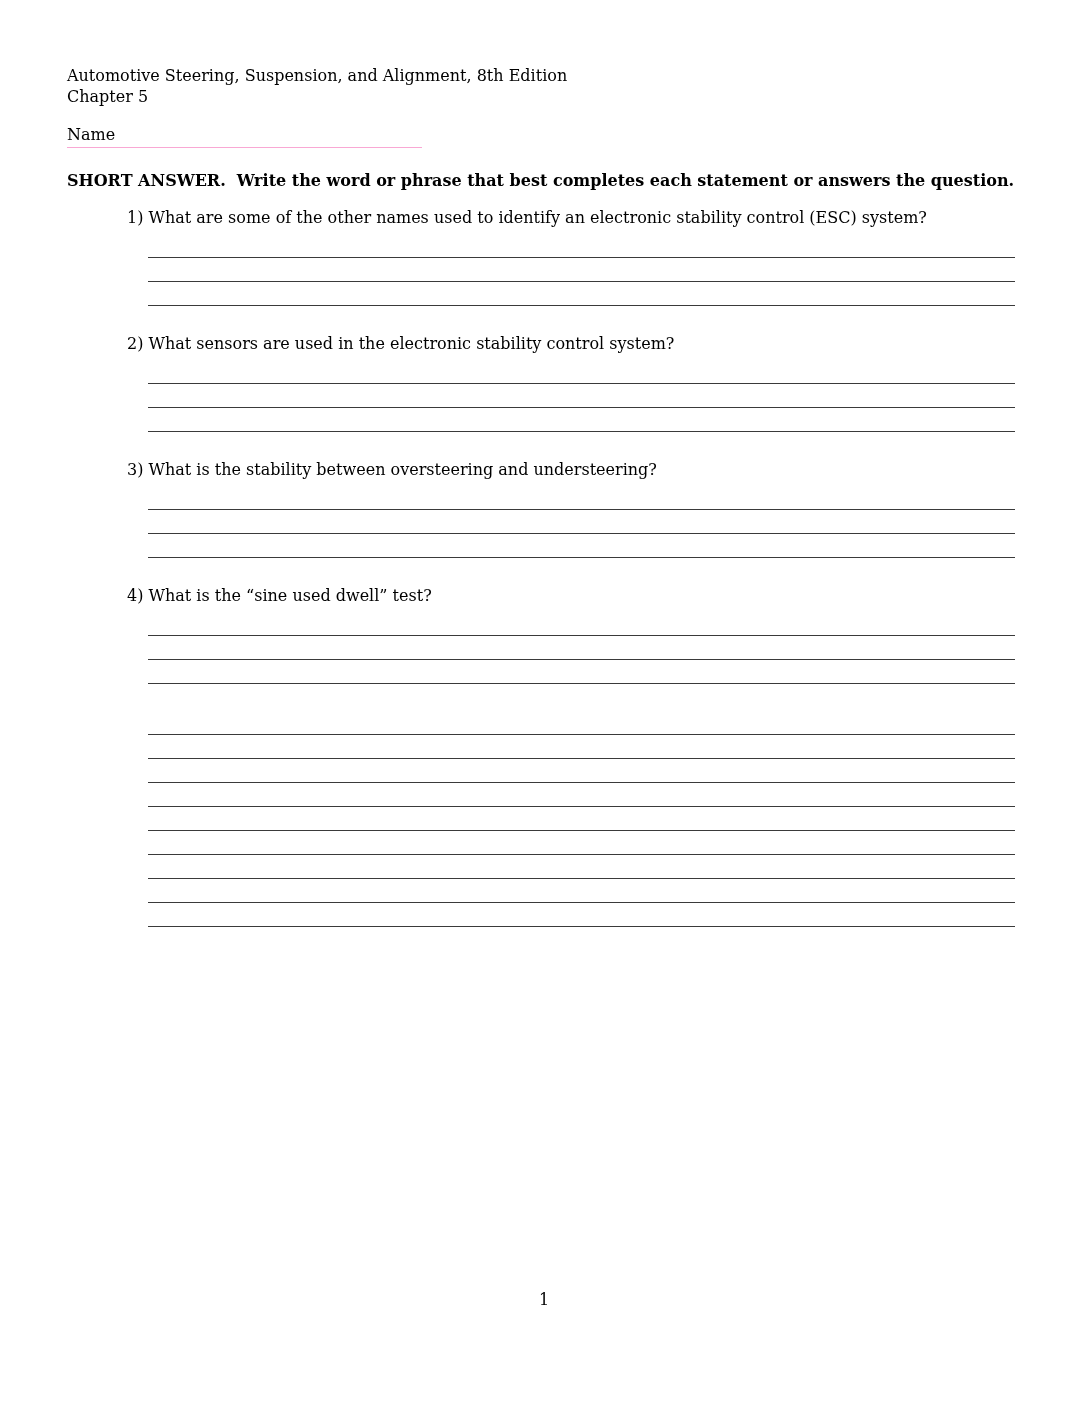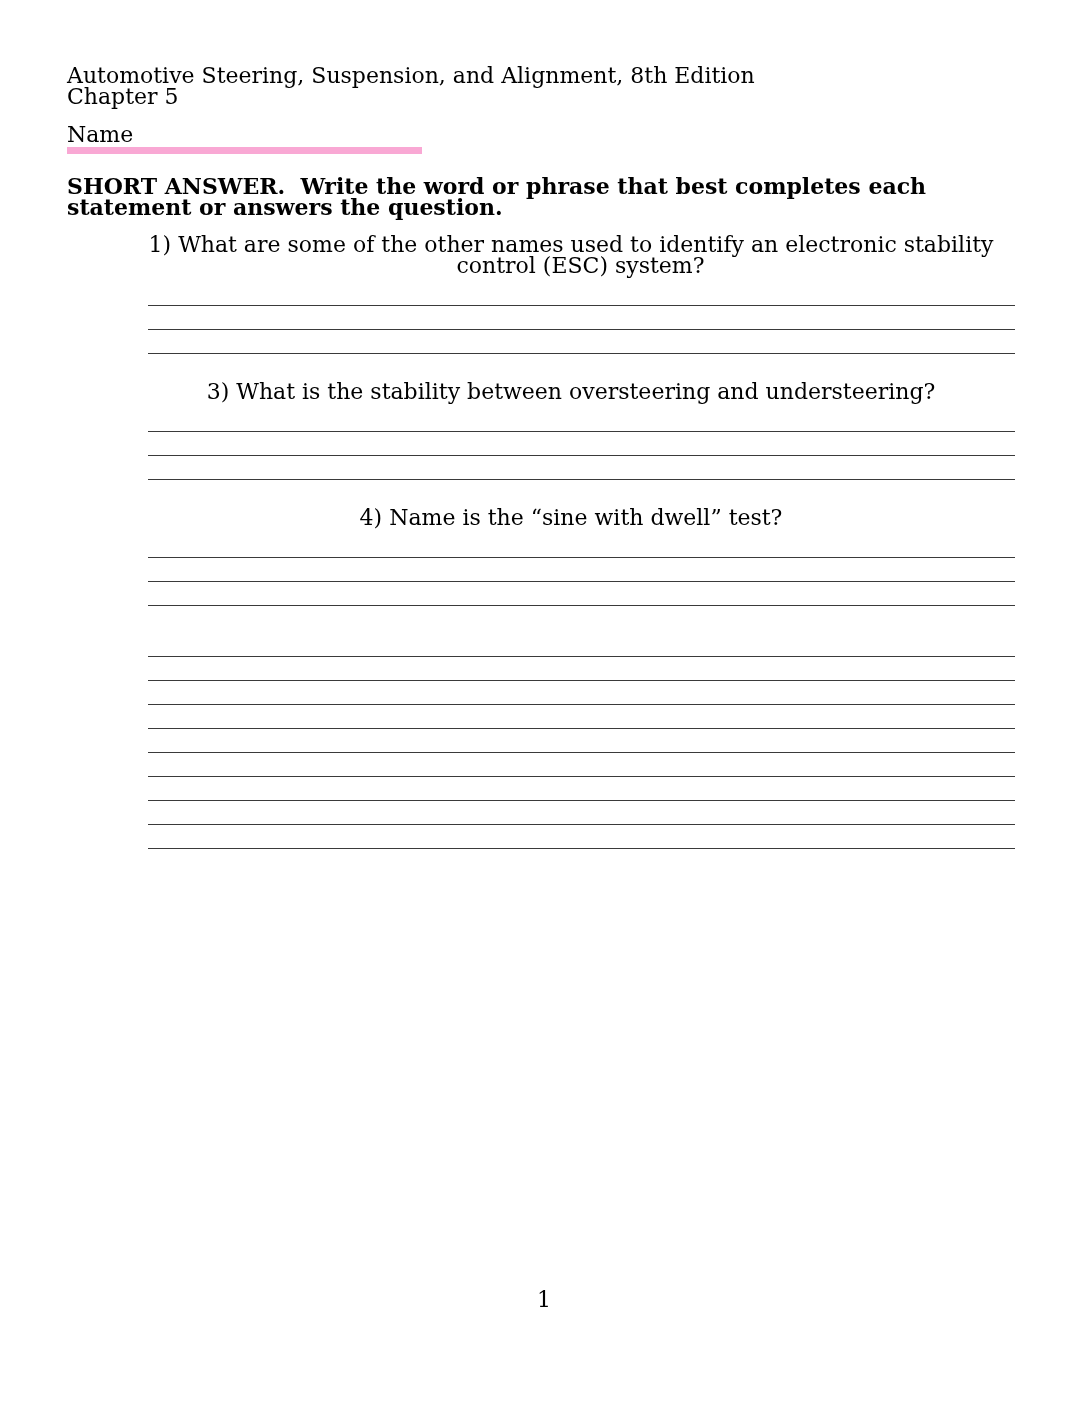--- a/index.html
+++ b/index.html
@@ -8,52 +8,51 @@
     background: #ffffff;
   }
   .page {
     width: 1088px;
     height: 1408px;
     background: #ffffff;
     position: relative;
     box-sizing: border-box;
     padding: 65px 73px 0 67px;
     font-family: "DejaVu Serif", "Liberation Serif", serif;
-    font-size: 22px;
+    font-size: 16px;
     line-height: 21px;
     color: #000000;
   }
   .header-line {
     white-space: nowrap;
   }
   .name-row {
     margin-top: 17px;
     width: 355px;
-    border-bottom: 7px solid #f9a8d4;
+    border-bottom: 1px solid #f9a8d4;
     padding-bottom: 2px;
   }
   .section-heading {
     margin-top: 22px;
     font-weight: bold;
     white-space: pre-wrap;
   }
   .questions {
     margin-left: 60px;
   }
   .question {
     margin-top: 27px;
   }
   .question:first-child {
     margin-top: 16px;
   }
   .question-text {
     padding-left: 19px;
     text-indent: -19px;
     max-width: 890px;
-    text-align: center;
   }
   .answer-lines {
     margin-top: 6px;
     margin-left: 21px;
     width: 867px;
   }
   .answer-line {
     height: 23px;
     border-bottom: 1px solid #3a3a3a;
   }
@@ -86,35 +85,45 @@
     <div class="question-text">
       <span>1)</span> <span>What are some of the other names used to identify an electronic stability control (ESC) system?</span>
     </div>
     <div class="answer-lines">
           <div class="answer-line"></div>
           <div class="answer-line"></div>
           <div class="answer-line"></div>
         </div>
   </div>
 
+  <div class="question">
+    <div class="question-text">
+      <span>2)</span> <span>What sensors are used in the electronic stability control system?</span>
+    </div>
+    <div class="answer-lines">
+          <div class="answer-line"></div>
+          <div class="answer-line"></div>
+          <div class="answer-line"></div>
+        </div>
+  </div>
 
   <div class="question">
     <div class="question-text">
       <span>3)</span> <span>What is the stability between oversteering and understeering?</span>
     </div>
     <div class="answer-lines">
           <div class="answer-line"></div>
           <div class="answer-line"></div>
           <div class="answer-line"></div>
         </div>
   </div>
 
   <div class="question">
     <div class="question-text">
-      <span>4)</span> <span>Name is the “sine with dwell” test?</span>
+      <span>4)</span> <span>What is the “sine used dwell” test?</span>
     </div>
     <div class="answer-lines">
           <div class="answer-line"></div>
           <div class="answer-line"></div>
           <div class="answer-line"></div>
         </div>
   </div>
 
   <div class="question">
     <div class="answer-lines">

